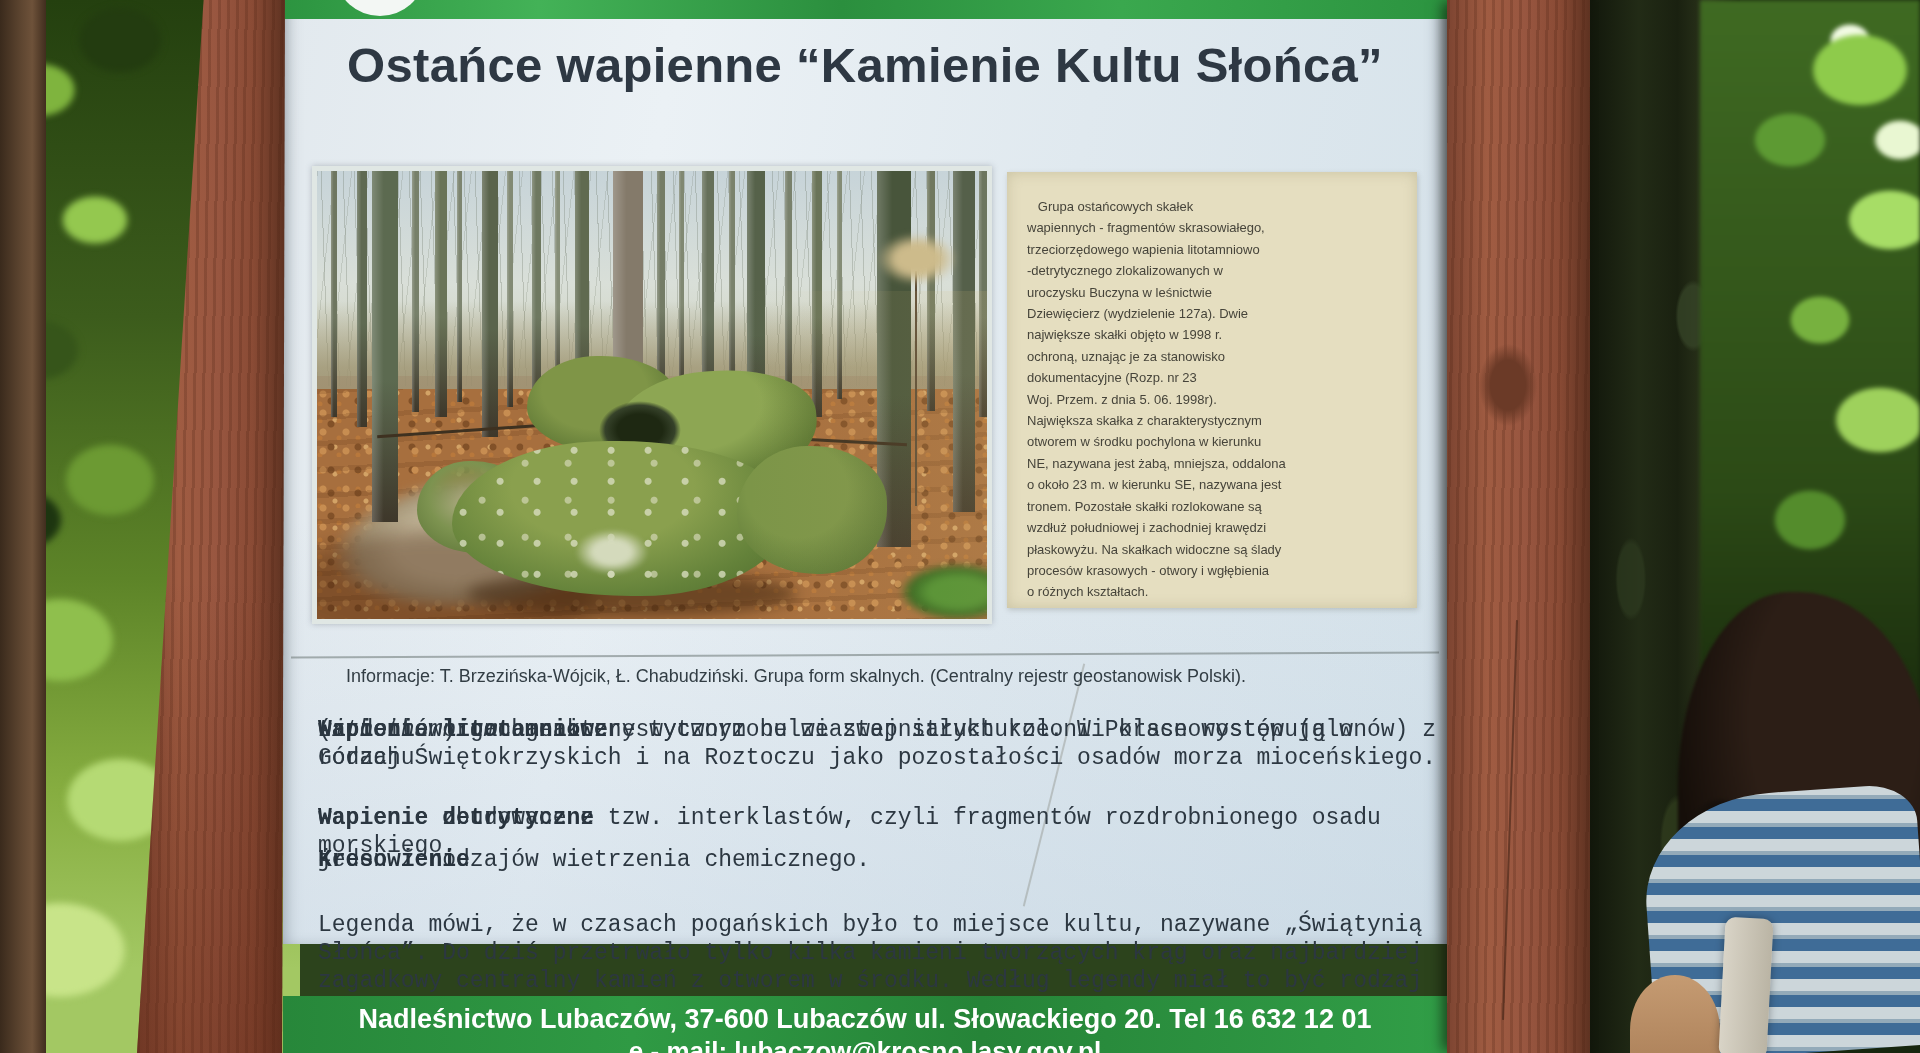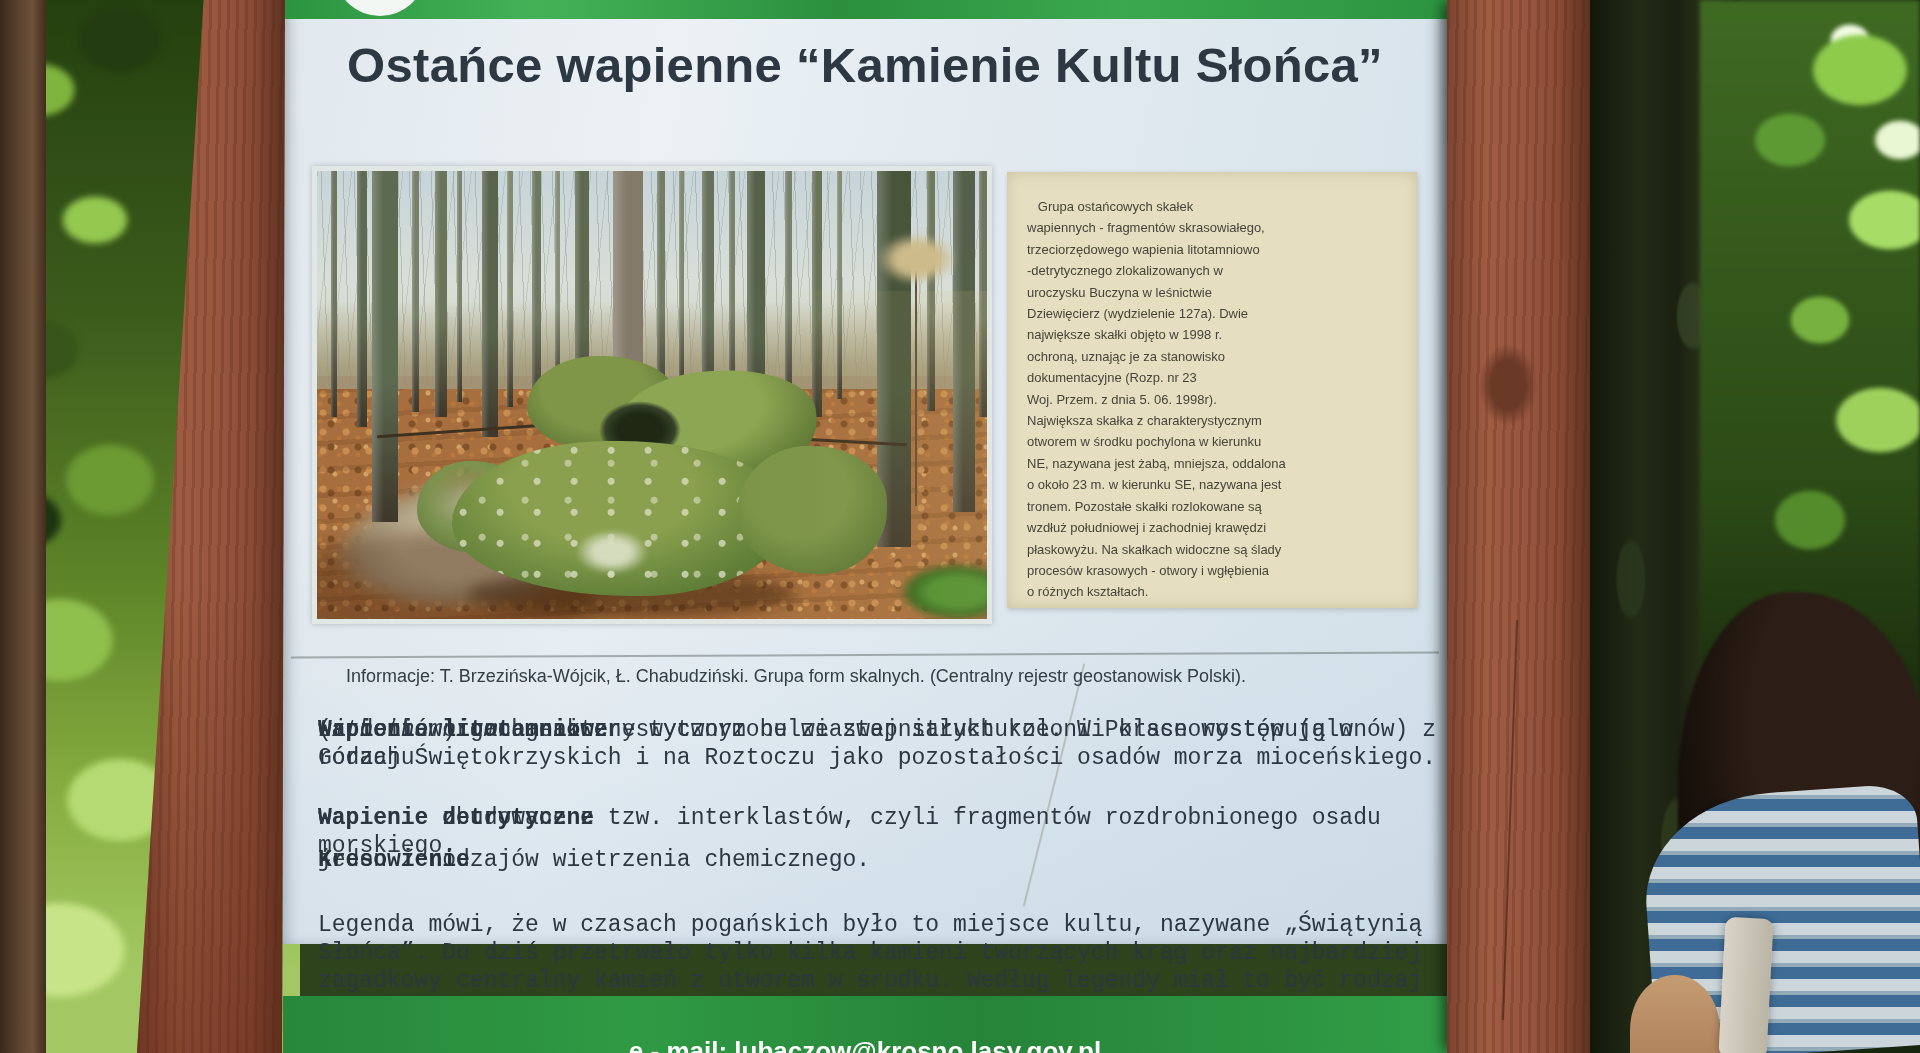--- a/index.html
+++ b/index.html
@@ -302,20 +302,21 @@
 
     <div class="def d3">
       <b>Kresowienie</b>
         <span> – </span>
       <div style="position:static">jeden z rodzajów wietrzenia chemicznego.</div>
     </div>
 
     <div class="legend">Legenda mówi, że w czasach pogańskich było to miejsce kultu, nazywane „Świątynią Słońca”. Do dziś przetrwało tylko kilka kamieni tworzących krąg oraz najbardziej zagadkowy centralny kamień z otworem w środku. Według legendy miał to być rodzaj zegara astronomicznego.</div>
 
     <div class="bar-bottom">
+      <div class="f-line f1">Nadleśnictwo Lubaczów, 37-600  Lubaczów ul. Słowackiego 20.  Tel 16 632 12 01</div>
       <div class="f-line f2">e - mail: lubaczow@krosno.lasy.gov.pl</div>
     </div>
   </div>
 
   <div class="post post-left">
     <div class="shade"></div>
   </div>
   <div class="post post-right">
     <div class="knot"></div>
     <div class="crack"></div>

